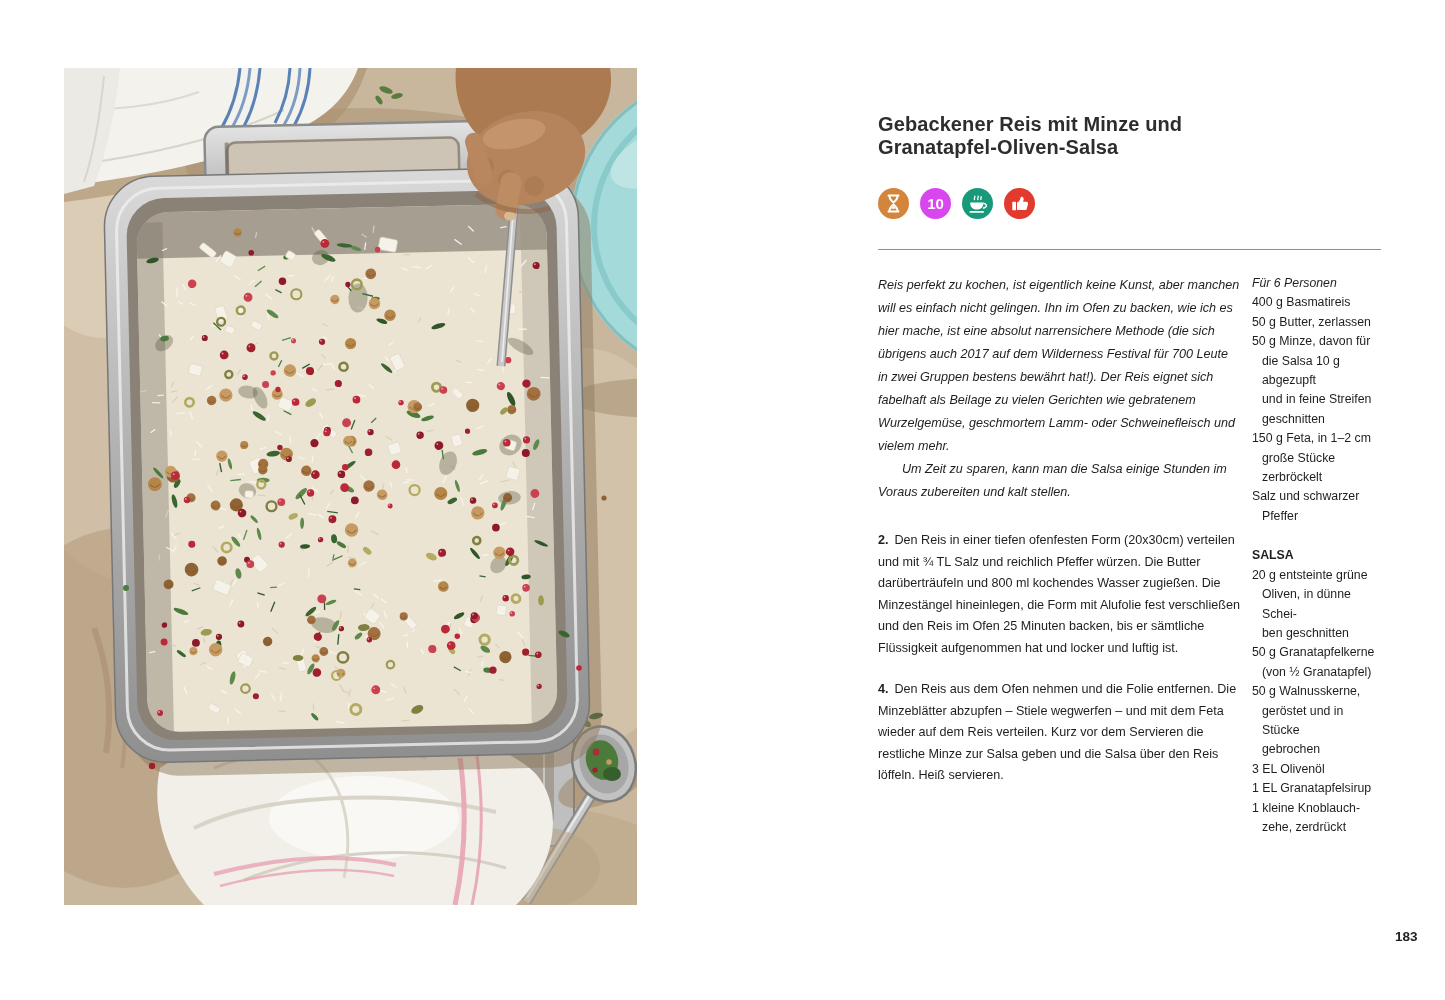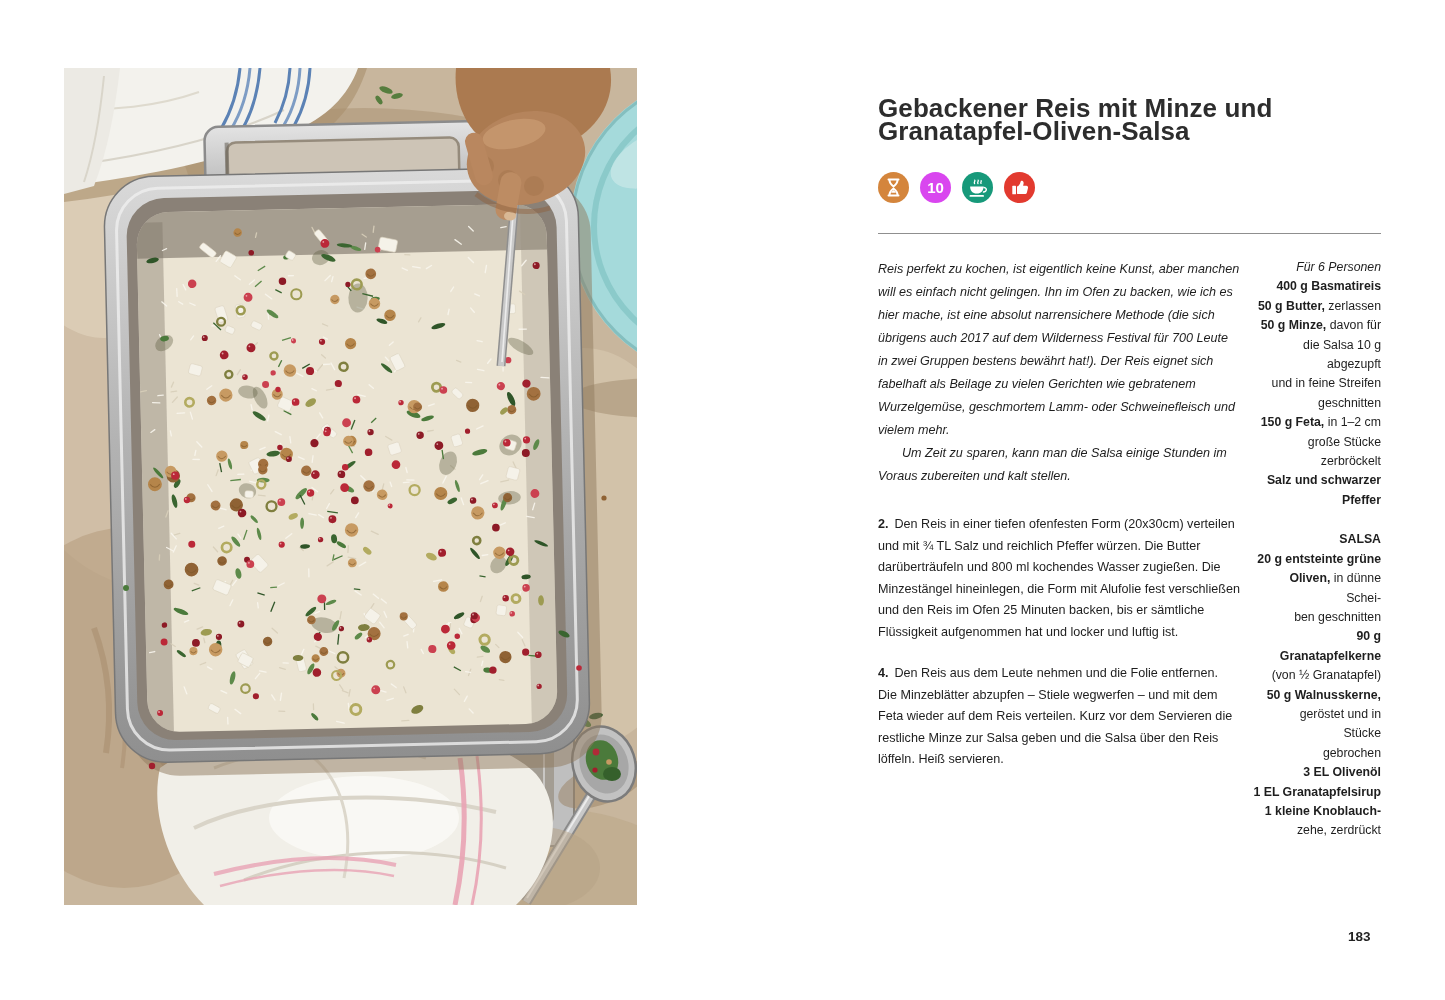--- a/index.html
+++ b/index.html
@@ -3,39 +3,39 @@
 <meta charset="utf-8">
 <style>
   html,body{margin:0;padding:0;background:#ffffff;}
   .page{position:relative;width:1445px;height:1000px;background:#ffffff;overflow:hidden;
         font-family:"Liberation Sans",sans-serif;color:#1e1e1e;}
   
   .photo-wrap{position:absolute;left:64px;top:68px;width:573px;height:837px;}
   .photo-wrap svg{display:block;width:100%;height:100%;}
   
   .recipe{position:absolute;left:878px;top:92px;width:503px;}
-  .title{margin-top:5px;font-size:26px;font-weight:700;line-height:23px;color:#2d2d2d;letter-spacing:.1px;}
+  .title{margin-top:21px;font-size:20px;font-weight:700;line-height:23px;color:#2d2d2d;letter-spacing:.1px;}
   .badges{display:flex;gap:11px;margin-top:29px;}
   .badge{width:31px;height:31px;border-radius:50%;display:flex;align-items:center;justify-content:center;
          color:#fff;font-weight:700;font-size:15px;}
   .badge svg{width:31px;height:31px;display:block;}
   .divider{border:none;border-top:1.3px solid #8f8f8f;margin:30px 0 0 0;}
   .cols{display:flex;margin-top:24px;}
   .main-col{width:362px;font-size:12.6px;}
   .intro p{font-style:italic;line-height:23px;margin:0;}
   .intro p + p{text-indent:24px;}
   .steps{margin-top:26px;}
   .step{line-height:21.5px;margin:0 0 20px 0;}
   .step-num{font-weight:700;margin-right:6px;}
-  .ing-col{width:129px;margin-left:12px;font-size:12.3px;line-height:19.4px;text-align:right;}
+  .ing-col{width:129px;margin-left:12px;font-size:12.3px;line-height:19.4px;}
   .servings{font-style:italic;}
   .ing-line.indent{padding-left:10px;}
-  .ing-line .bold{font-weight:700;}
+  .ing-line .bold{font-weight:400;}
   .ing-heading{font-weight:700;margin-top:20px;}
-  .page-number{position:absolute;left:1348px;top:929px;font-size:13.5px;font-weight:700;color:#222;}
+  .page-number{position:absolute;left:1395px;top:929px;font-size:13.5px;font-weight:700;color:#222;}
 </style>
 </head>
 <body>
 
 <div class="page">
 
   <div class="photo-wrap" role="img" aria-label="Gebackener Reis mit Minze, Granatapfelkernen, grünen Oliven, Walnüssen und Feta in einer Edelstahl-Ofenform; eine Hand nimmt mit einem Löffel eine Portion heraus; darunter ein weißes Geschirrtuch mit rosa Streifen, oben links ein Tuch mit blauen Streifen, rechts ein türkisfarbener Teller">
     <svg viewBox="0 0 573 837">
       <defs>
         <linearGradient id="steelGrad" x1="0" y1="0" x2="0" y2="1">
@@ -864,42 +864,42 @@
     <hr class="divider">
 
     <div class="cols">
       <div class="main-col">
         <div class="intro">
           <p>Reis perfekt zu kochen, ist eigentlich keine Kunst, aber manchen will es einfach nicht gelingen. Ihn im Ofen zu backen, wie ich es hier mache, ist eine absolut narrensichere Methode (die sich übrigens auch 2017 auf dem Wilderness Festival für 700 Leute in zwei Gruppen bestens bewährt hat!). Der Reis eignet sich fabelhaft als Beilage zu vielen Gerichten wie gebratenem Wurzelgemüse, geschmortem Lamm- oder Schweinefleisch und vielem mehr.</p>
           <p>Um Zeit zu sparen, kann man die Salsa einige Stunden im Voraus zubereiten und kalt stellen.</p>
         </div>
         <div class="steps">
             <p class="step"><span class="step-num">2.</span><span>Den Reis in einer tiefen ofenfesten Form (20x30cm) verteilen und mit ¾ TL Salz und reichlich Pfeffer würzen. Die Butter darüberträufeln und 800 ml kochendes Wasser zugießen. Die Minzestängel hineinlegen, die Form mit Alufolie fest verschließen und den Reis im Ofen 25 Minuten backen, bis er sämtliche Flüssigkeit aufgenommen hat und locker und luftig ist.</span></p>
-            <p class="step"><span class="step-num">4.</span><span>Den Reis aus dem Leute nehmen und die Folie entfernen. Die Minzeblätter abzupfen – Stiele wegwerfen – und mit dem Feta wieder auf dem Reis verteilen. Kurz vor dem Servieren die restliche Minze zur Salsa geben und die Salsa über den Reis löffeln. Heiß servieren.</span></p>
+            <p class="step"><span class="step-num">4.</span><span>Den Reis aus dem Ofen nehmen und die Folie entfernen. Die Minzeblätter abzupfen – Stiele wegwerfen – und mit dem Feta wieder auf dem Reis verteilen. Kurz vor dem Servieren die restliche Minze zur Salsa geben und die Salsa über den Reis löffeln. Heiß servieren.</span></p>
           </div>
       </div>
 
       <div class="ing-col">
         <div class="servings">Für 6 Personen</div>
         <div id="ingredient-groups">
             <div class="ing-line"><span class="bold">400 g Basmatireis</span></div>
             <div class="ing-line"><span class="bold">50 g Butter,</span><span class=""> zerlassen</span></div>
             <div class="ing-line"><span class="bold">50 g Minze,</span><span class=""> davon für</span></div>
             <div class="ing-line indent"><span class="">die Salsa 10 g abgezupft</span></div>
             <div class="ing-line indent"><span class="">und in feine Streifen</span></div>
             <div class="ing-line indent"><span class="">geschnitten</span></div>
             <div class="ing-line"><span class="bold">150 g Feta,</span><span class=""> in 1–2 cm</span></div>
             <div class="ing-line indent"><span class="">große Stücke zerbröckelt</span></div>
             <div class="ing-line"><span class="bold">Salz und schwarzer</span></div>
             <div class="ing-line indent"><span class="bold">Pfeffer</span></div>
             <div class="ing-heading">SALSA</div>
             <div class="ing-line"><span class="bold">20 g entsteinte grüne</span></div>
             <div class="ing-line indent"><span class="bold">Oliven,</span><span class=""> in dünne Schei-</span></div>
             <div class="ing-line indent"><span class="">ben geschnitten</span></div>
-            <div class="ing-line"><span class="bold">90 g Granatapfelkerne</span></div>
+            <div class="ing-line"><span class="bold">50 g Granatapfelkerne</span></div>
             <div class="ing-line indent"><span class="">(von ½ Granatapfel)</span></div>
             <div class="ing-line"><span class="bold">50 g Walnusskerne,</span></div>
             <div class="ing-line indent"><span class="">geröstet und in Stücke</span></div>
             <div class="ing-line indent"><span class="">gebrochen</span></div>
             <div class="ing-line"><span class="bold">3 EL Olivenöl</span></div>
             <div class="ing-line"><span class="bold">1 EL Granatapfelsirup</span></div>
             <div class="ing-line"><span class="bold">1 kleine Knoblauch-</span></div>
             <div class="ing-line indent"><span class="">zehe, zerdrückt</span></div>
           </div>
       </div>

